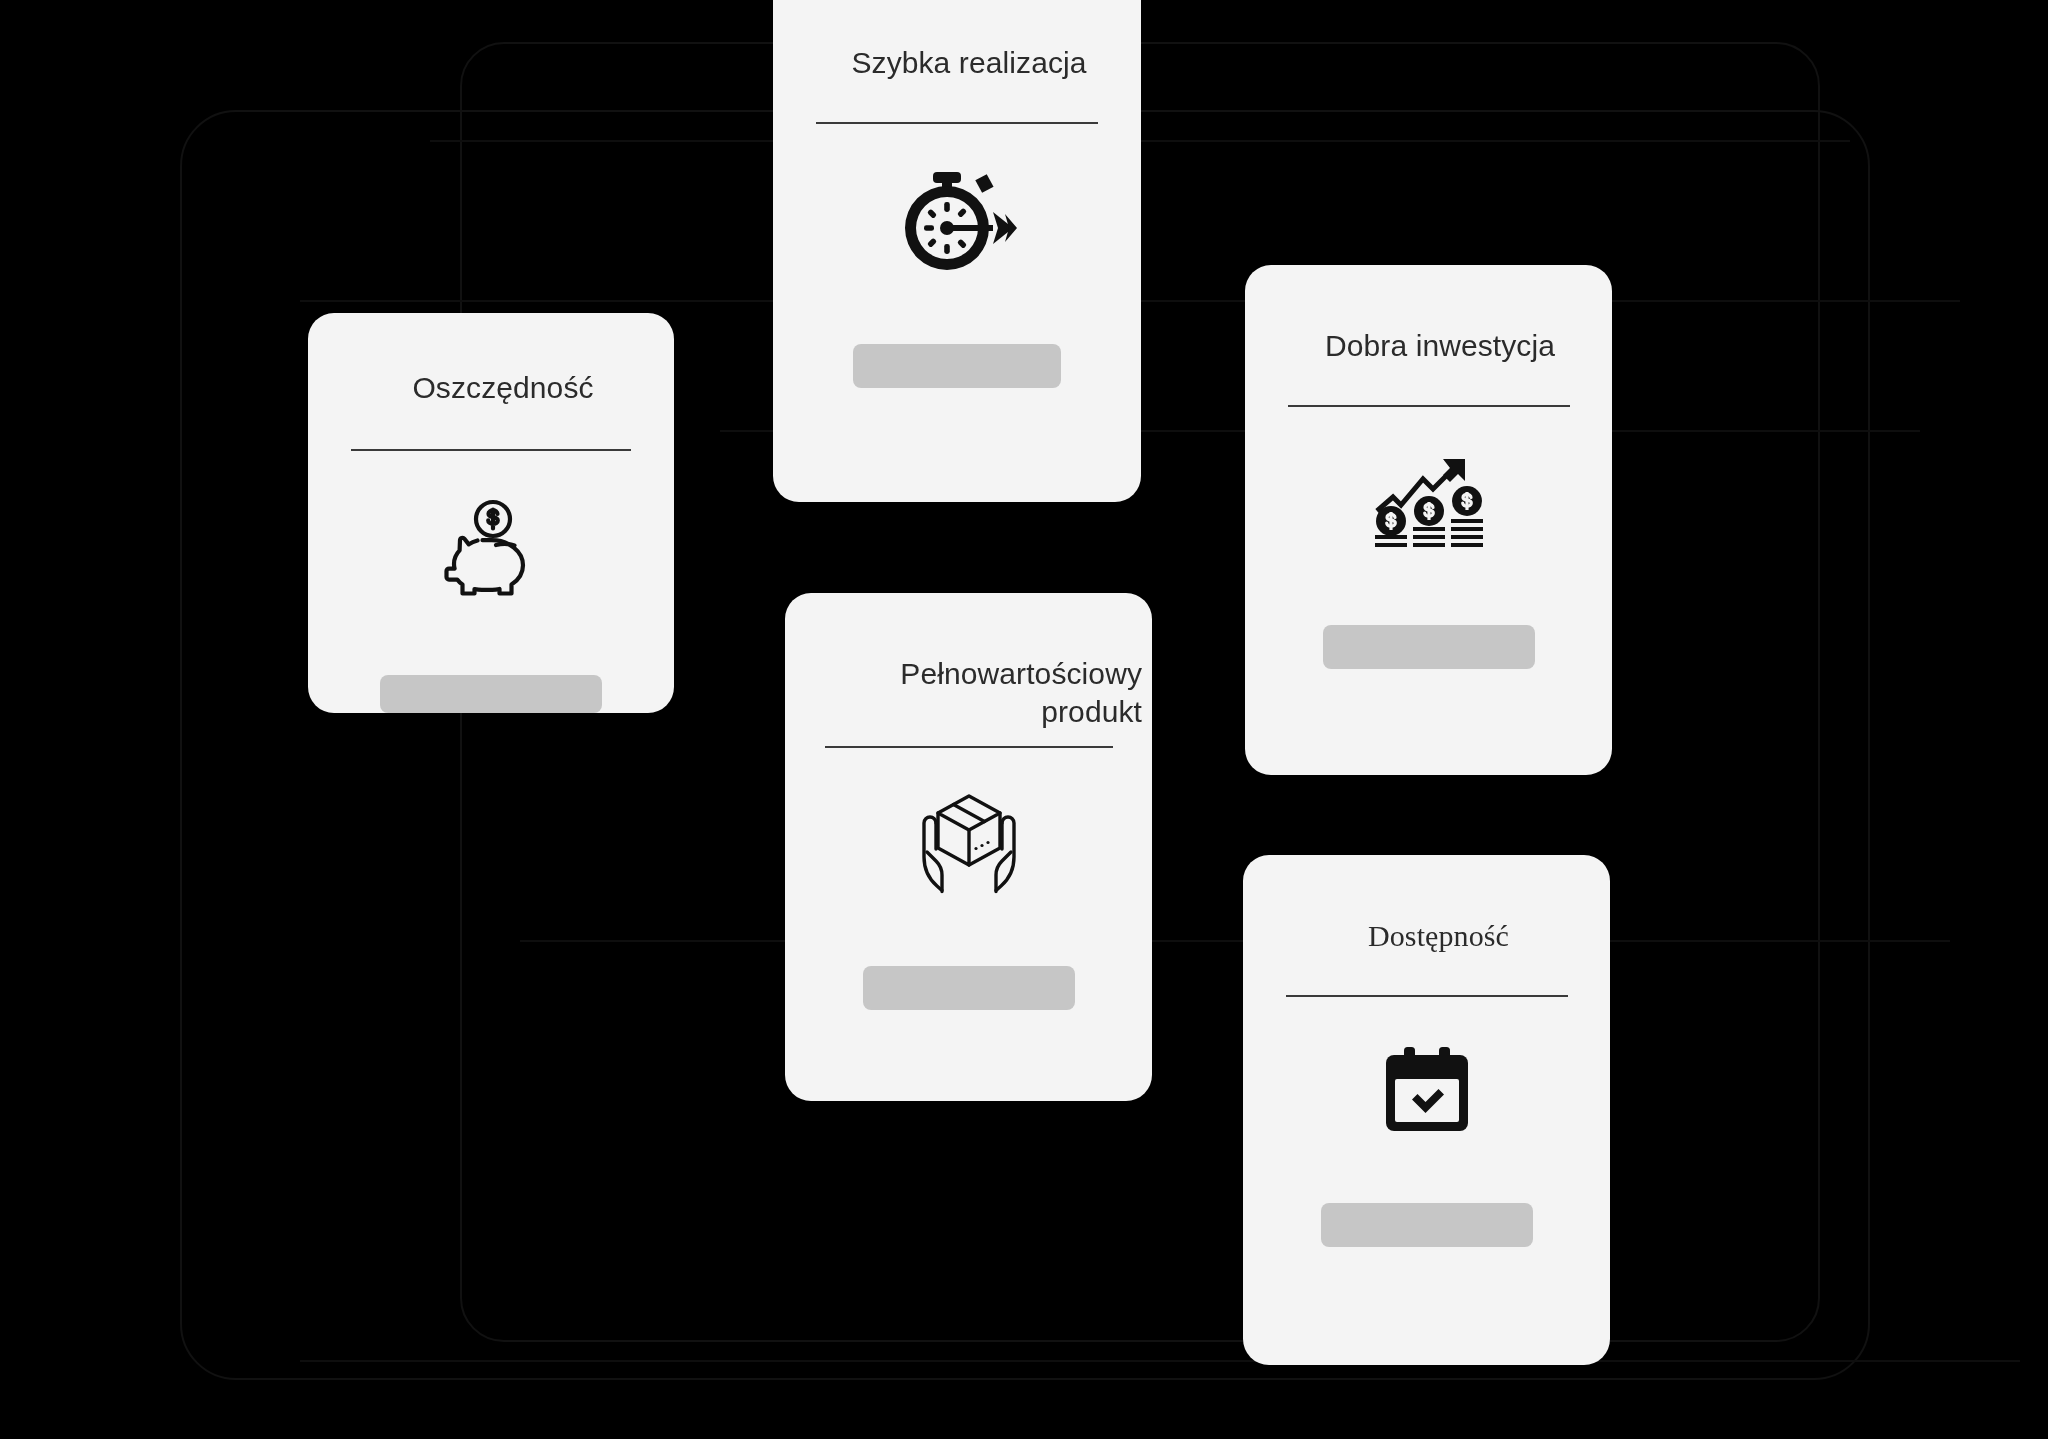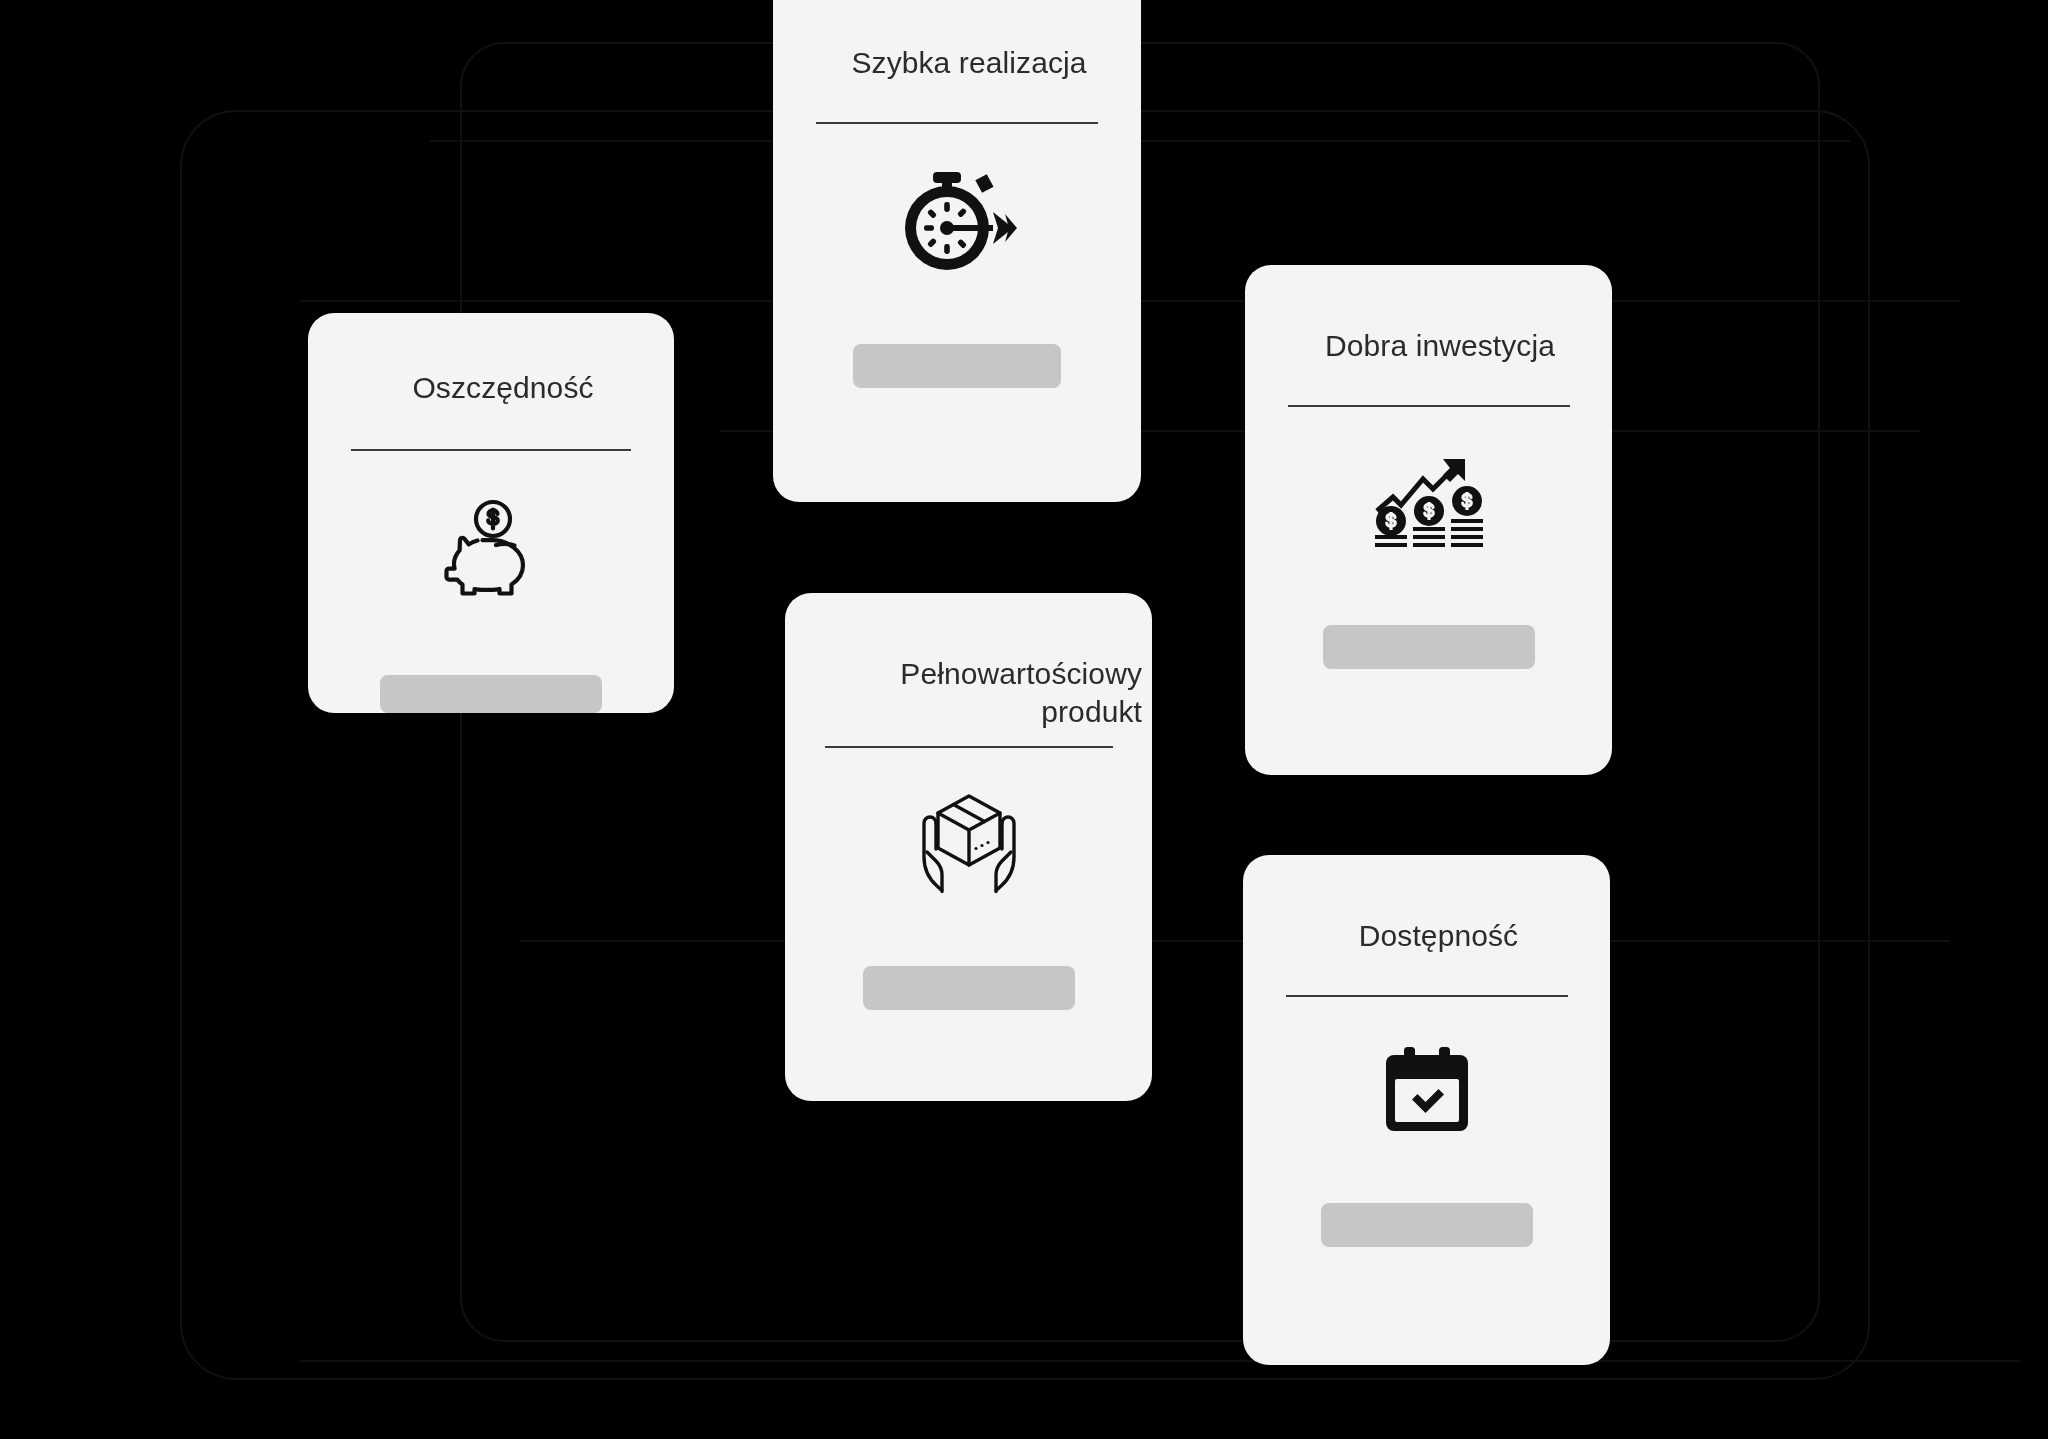--- a/index.html
+++ b/index.html
@@ -111,21 +111,21 @@
     left: 785px; top: 593px; width: 367px; height: 508px;
   }
   #card-produkt .card-title { margin-top: 62px; text-align: right; }
   #card-produkt .card-rule  { margin-top: 14px; width: 288px; }
   #card-produkt .card-icon  { margin-top: 44px; }
   #card-produkt .card-cta   { margin-top: 70px; width: 212px; }
 
   #card-dostepnosc {
     left: 1243px; top: 855px; width: 367px; height: 510px;
   }
-  #card-dostepnosc .card-title { margin-top: 62px; }
+  #card-dostepnosc .card-title { margin-top: 62px; font-family: Liberation Serif, serif; }
   #card-dostepnosc .card-rule  { margin-top: 40px; width: 282px; }
   #card-dostepnosc .card-icon  { margin-top: 50px; }
   #card-dostepnosc .card-cta   { margin-top: 72px; width: 212px; }
 </style>
 </head>
 <body>
 
 <div id="stage">
 
   <div class="bg-shape b1"></div>

